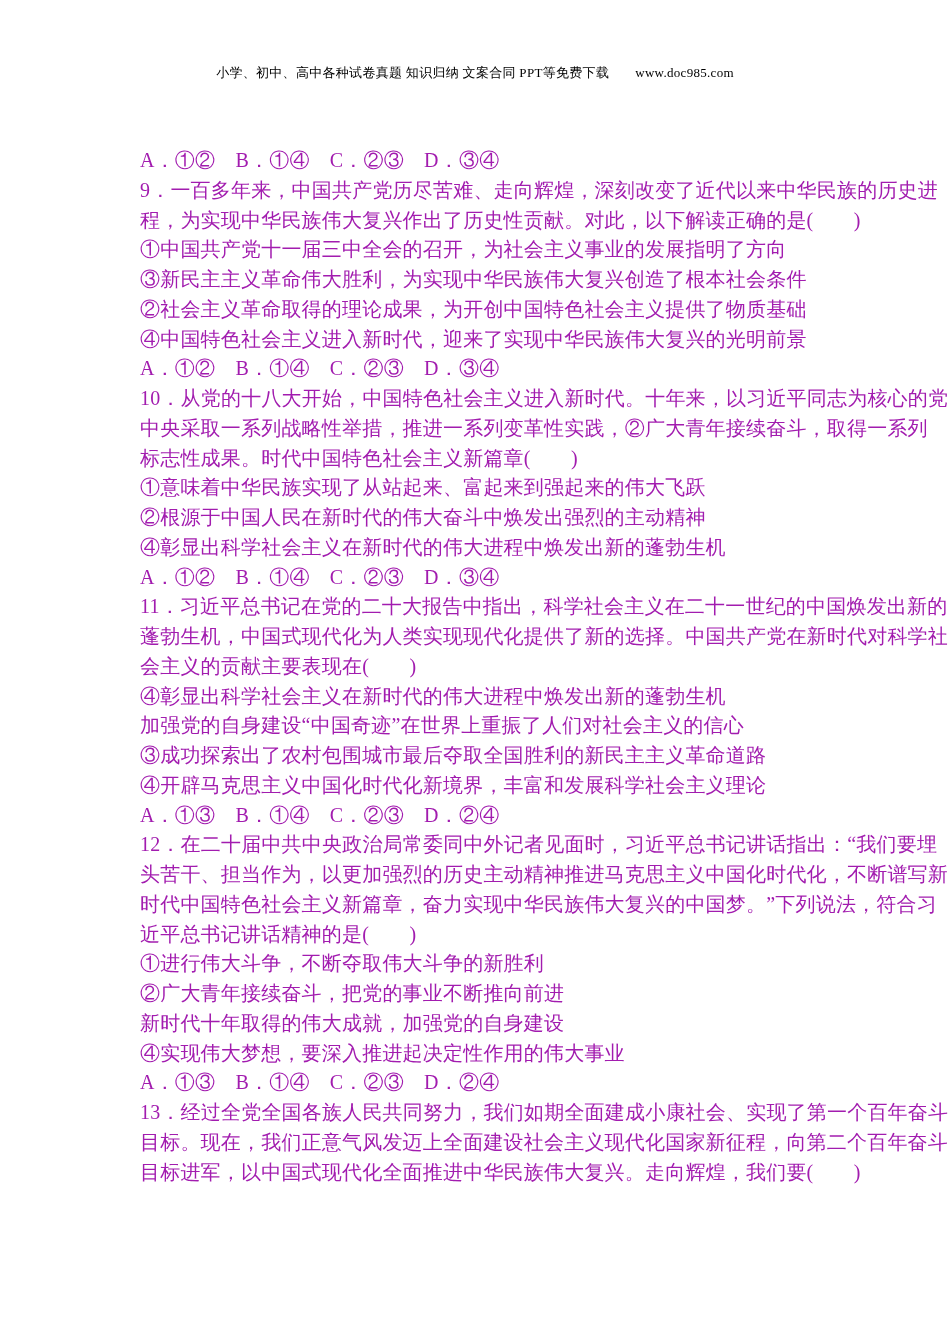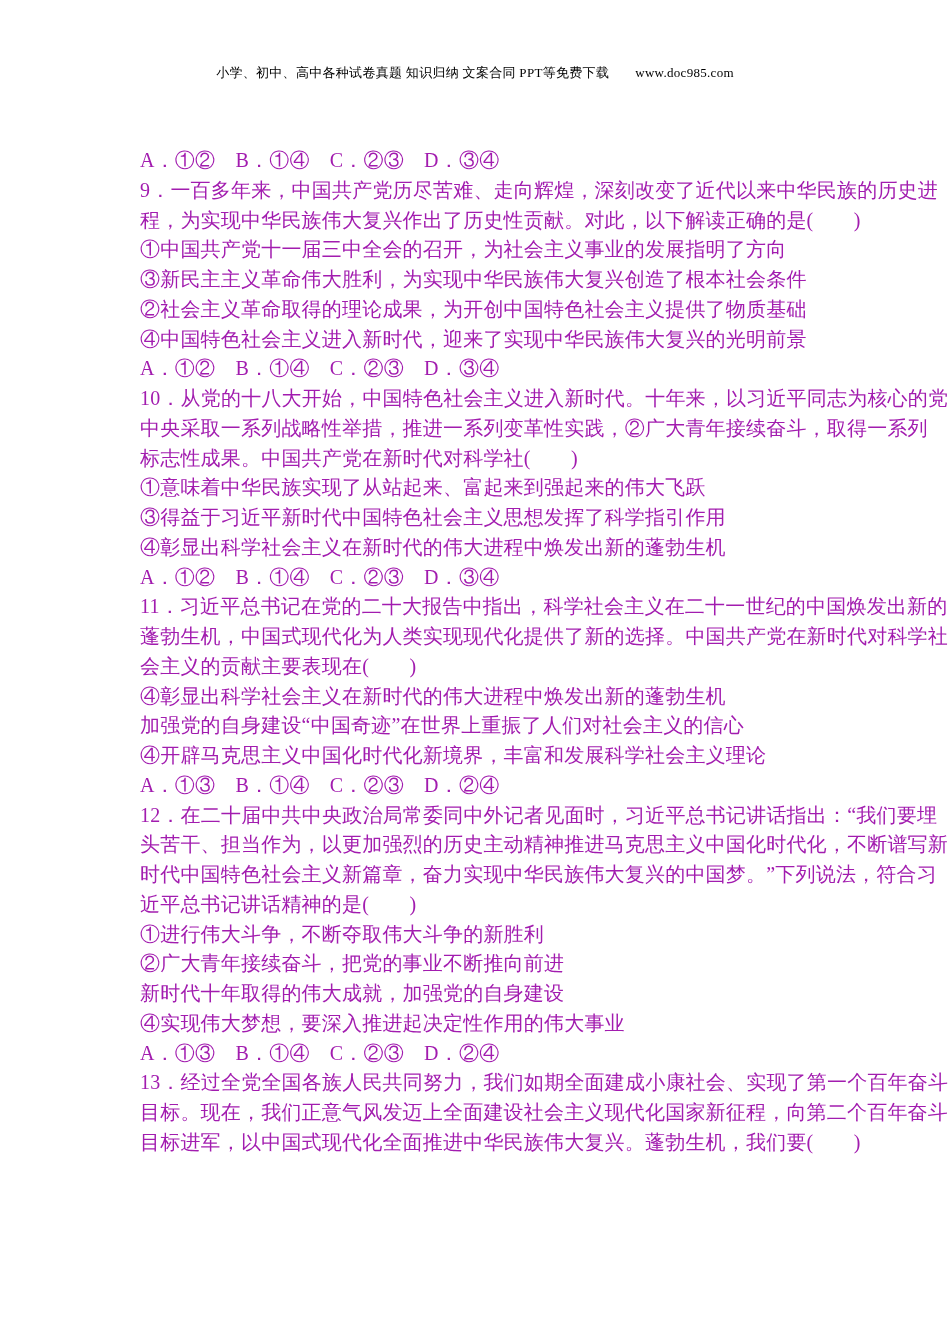--- a/index.html
+++ b/index.html
@@ -62,39 +62,40 @@
     <div class="line">A．①②　B．①④　C．②③　D．③④</div>
     <div class="line">9．一百多年来，中国共产党历尽苦难、走向辉煌，深刻改变了近代以来中华民族的历史进</div>
     <div class="line">程，为实现中华民族伟大复兴作出了历史性贡献。对此，以下解读正确的是(　　)</div>
     <div class="line">①中国共产党十一届三中全会的召开，为社会主义事业的发展指明了方向</div>
     <div class="line">③新民主主义革命伟大胜利，为实现中华民族伟大复兴创造了根本社会条件</div>
     <div class="line">②社会主义革命取得的理论成果，为开创中国特色社会主义提供了物质基础</div>
     <div class="line">④中国特色社会主义进入新时代，迎来了实现中华民族伟大复兴的光明前景</div>
     <div class="line">A．①②　B．①④　C．②③　D．③④</div>
     <div class="line">10．从党的十八大开始，中国特色社会主义进入新时代。十年来，以习近平同志为核心的党</div>
     <div class="line">中央采取一系列战略性举措，推进一系列变革性实践，②广大青年接续奋斗，取得一系列</div>
-    <div class="line">标志性成果。中国共产党在新时代对科学社(　　)</div>
+    <div class="line">标志性成果。时代中国特色社会主义新篇章(　　)</div>
     <div class="line">①意味着中华民族实现了从站起来、富起来到强起来的伟大飞跃</div>
-    <div class="line">③得益于习近平新时代中国特色社会主义思想发挥了科学指引作用</div>
+    <div class="line">②根源于中国人民在新时代的伟大奋斗中焕发出强烈的主动精神</div>
     <div class="line">④彰显出科学社会主义在新时代的伟大进程中焕发出新的蓬勃生机</div>
     <div class="line">A．①②　B．①④　C．②③　D．③④</div>
     <div class="line">11．习近平总书记在党的二十大报告中指出，科学社会主义在二十一世纪的中国焕发出新的</div>
     <div class="line">蓬勃生机，中国式现代化为人类实现现代化提供了新的选择。中国共产党在新时代对科学社</div>
     <div class="line">会主义的贡献主要表现在(　　)</div>
     <div class="line">④彰显出科学社会主义在新时代的伟大进程中焕发出新的蓬勃生机</div>
     <div class="line">加强党的自身建设“中国奇迹”在世界上重振了人们对社会主义的信心</div>
+    <div class="line">③成功探索出了农村包围城市最后夺取全国胜利的新民主主义革命道路</div>
     <div class="line">④开辟马克思主义中国化时代化新境界，丰富和发展科学社会主义理论</div>
     <div class="line">A．①③　B．①④　C．②③　D．②④</div>
     <div class="line">12．在二十届中共中央政治局常委同中外记者见面时，习近平总书记讲话指出：“我们要埋</div>
     <div class="line">头苦干、担当作为，以更加强烈的历史主动精神推进马克思主义中国化时代化，不断谱写新</div>
     <div class="line">时代中国特色社会主义新篇章，奋力实现中华民族伟大复兴的中国梦。”下列说法，符合习</div>
     <div class="line">近平总书记讲话精神的是(　　)</div>
     <div class="line">①进行伟大斗争，不断夺取伟大斗争的新胜利</div>
     <div class="line">②广大青年接续奋斗，把党的事业不断推向前进</div>
     <div class="line">新时代十年取得的伟大成就，加强党的自身建设</div>
     <div class="line">④实现伟大梦想，要深入推进起决定性作用的伟大事业</div>
     <div class="line">A．①③　B．①④　C．②③　D．②④</div>
     <div class="line">13．经过全党全国各族人民共同努力，我们如期全面建成小康社会、实现了第一个百年奋斗</div>
     <div class="line">目标。现在，我们正意气风发迈上全面建设社会主义现代化国家新征程，向第二个百年奋斗</div>
-    <div class="line">目标进军，以中国式现代化全面推进中华民族伟大复兴。蓬勃生机，我们要(　　)</div>
+    <div class="line">目标进军，以中国式现代化全面推进中华民族伟大复兴。走向辉煌，我们要(　　)</div>
   </div>
 
 </div>
 
 </body></html>

